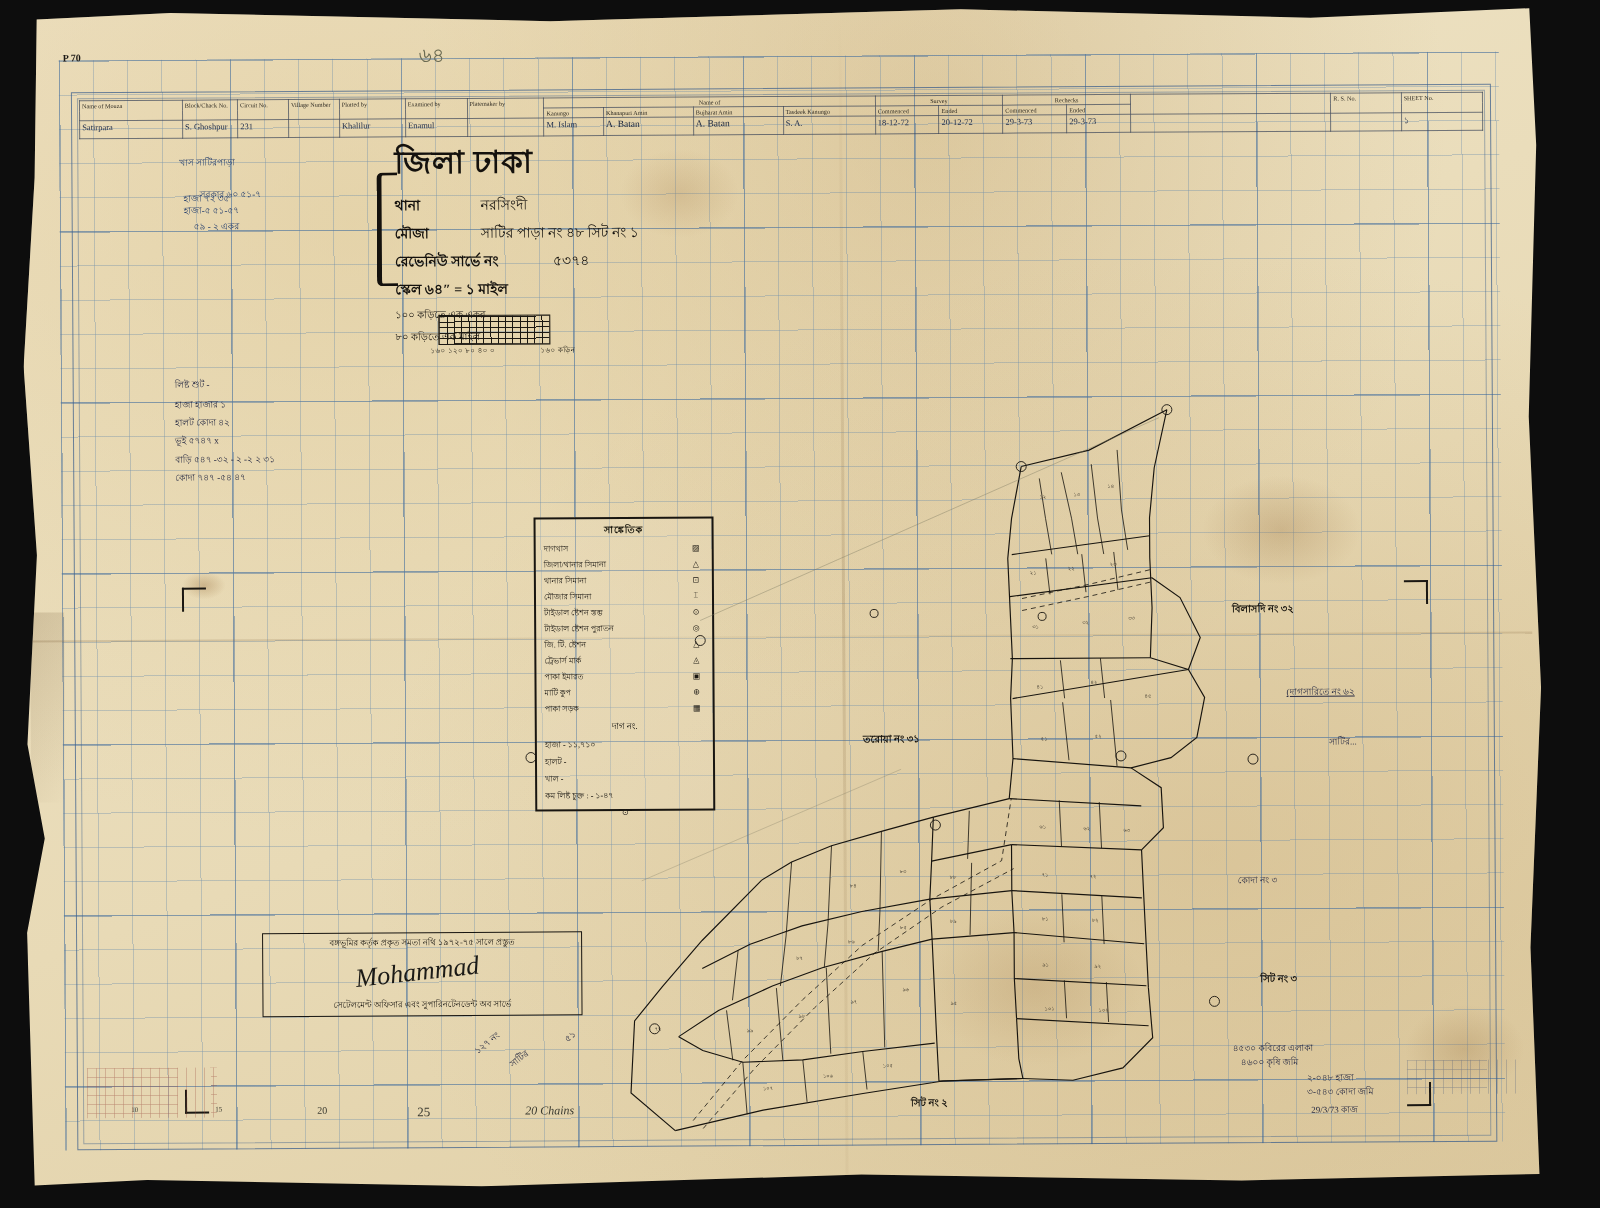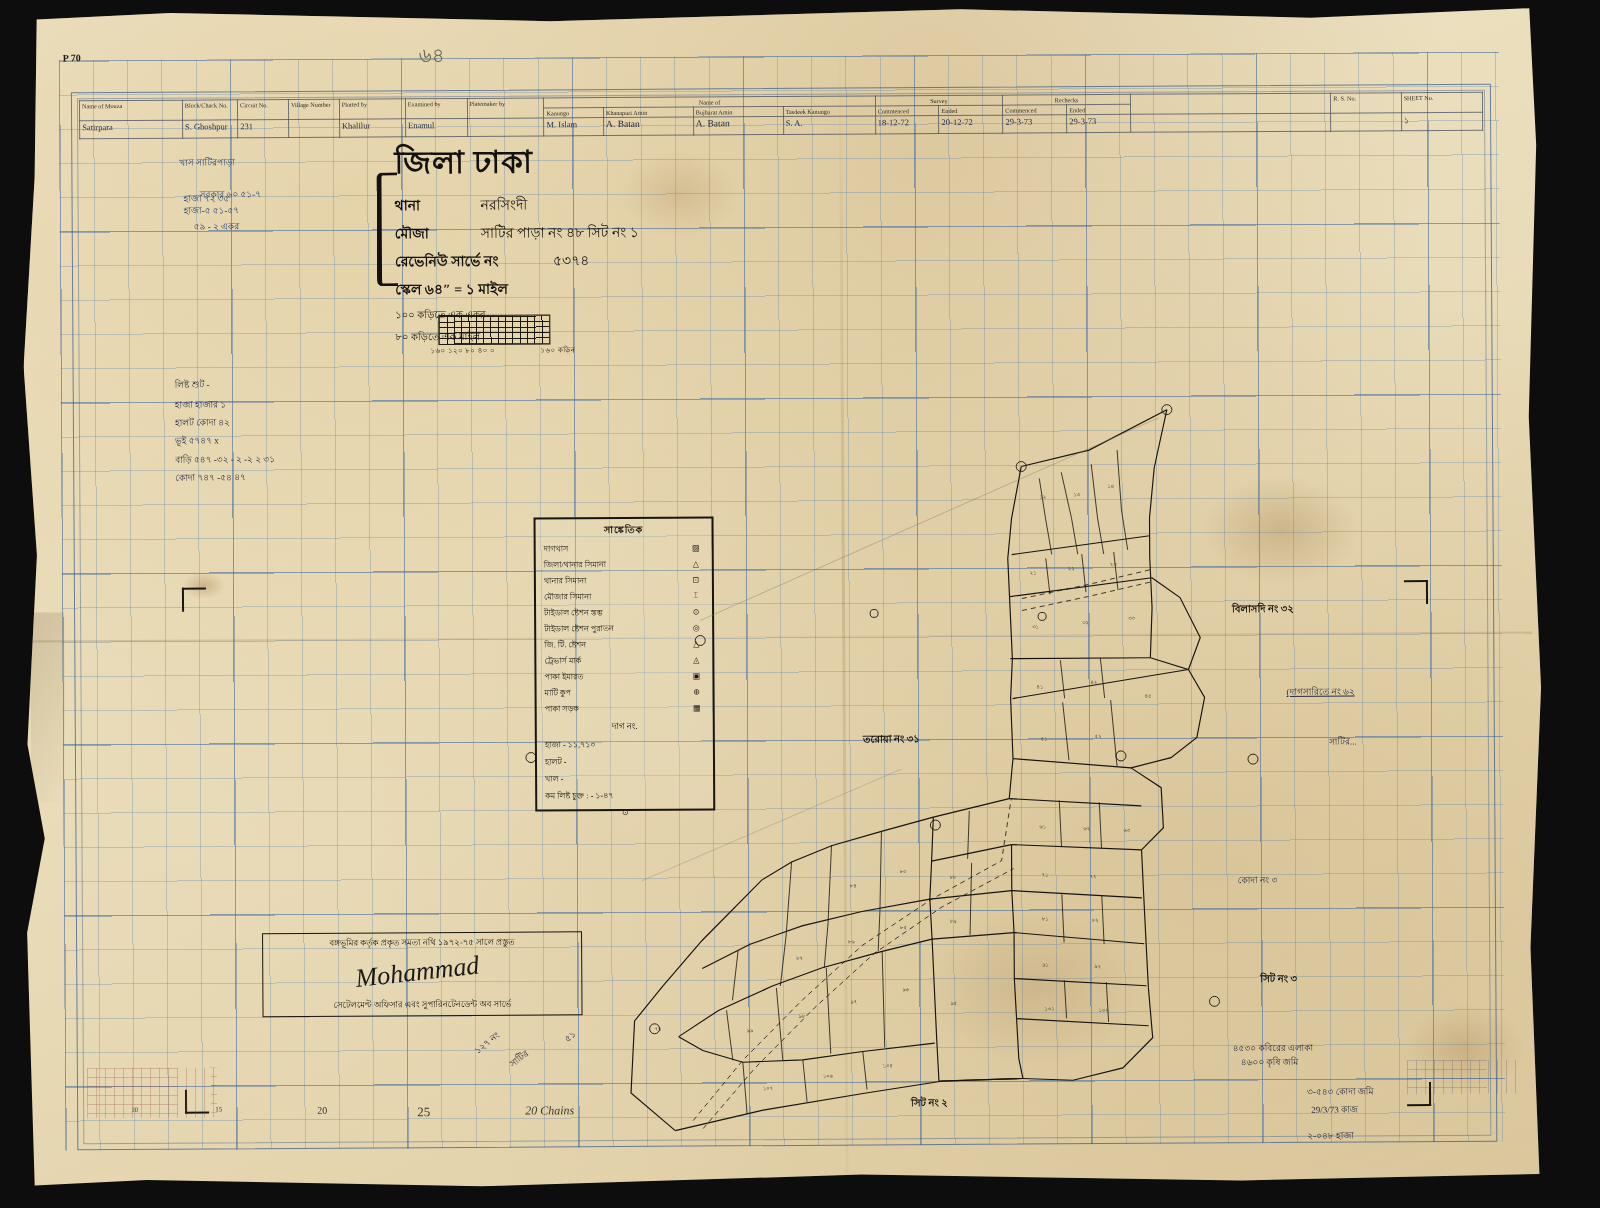--- a/index.html
+++ b/index.html
@@ -272,21 +272,21 @@
     <div class="ann" style="left:154px;top:404px;">হালট        কোদা            ৪২</div>
     <div class="ann" style="left:154px;top:422px;">ভূই          ৫৭৪৭             x</div>
     <div class="ann" style="left:154px;top:441px;">বাড়ি      ৫৪৭       -৩২ - ২   -২  ২ ৩১</div>
     <div class="ann" style="left:154px;top:459px;">কোদা    ৭৪৭          -৫৪  ৪৭</div>
 
     <div class="ann" style="left:1264px;top:680px;text-decoration:underline;">(দাগসারিতে নং ৬২</div>
     <div class="ann" style="left:1306px;top:730px;">সাটির...</div>
     <div class="ann" style="left:1214px;top:868px;">কোদা নং ৩</div>
     <div class="ann" style="left:1208px;top:1036px;">৪৫৩০  কবিরের এলাকা</div>
     <div class="ann" style="left:1216px;top:1050px;">৪৬০০  কৃষি জমি</div>
-    <div class="ann" style="left:1282px;top:1124px;">২-০৪৮ হাজা</div>
+    <div class="ann" style="left:1282px;top:1066px;">২-০৪৮ হাজা</div>
     <div class="ann" style="left:1282px;top:1080px;">৩-৫৪৩ কোদা জমি</div>
     <div class="ann" style="left:1286px;top:1098px;">29/3/73 কাজ</div>
 
     <div class="ann" style="left:448px;top:1026px;transform:rotate(-38deg);">১২৭ নং</div>
     <div class="ann" style="left:484px;top:1042px;transform:rotate(-38deg);">সাটির</div>
     <div class="ann" style="left:540px;top:1020px;transform:rotate(-38deg);">৫১</div>
 
     <div class="ann" style="left:106px;top:1094px;color:#3a3a30;font-size:7px;">10</div>
     <div class="ann" style="left:190px;top:1094px;color:#3a3a30;font-size:7px;">15</div>
     <div class="ann" style="left:292px;top:1094px;color:#3a3a30;font-size:10px;">20</div>

